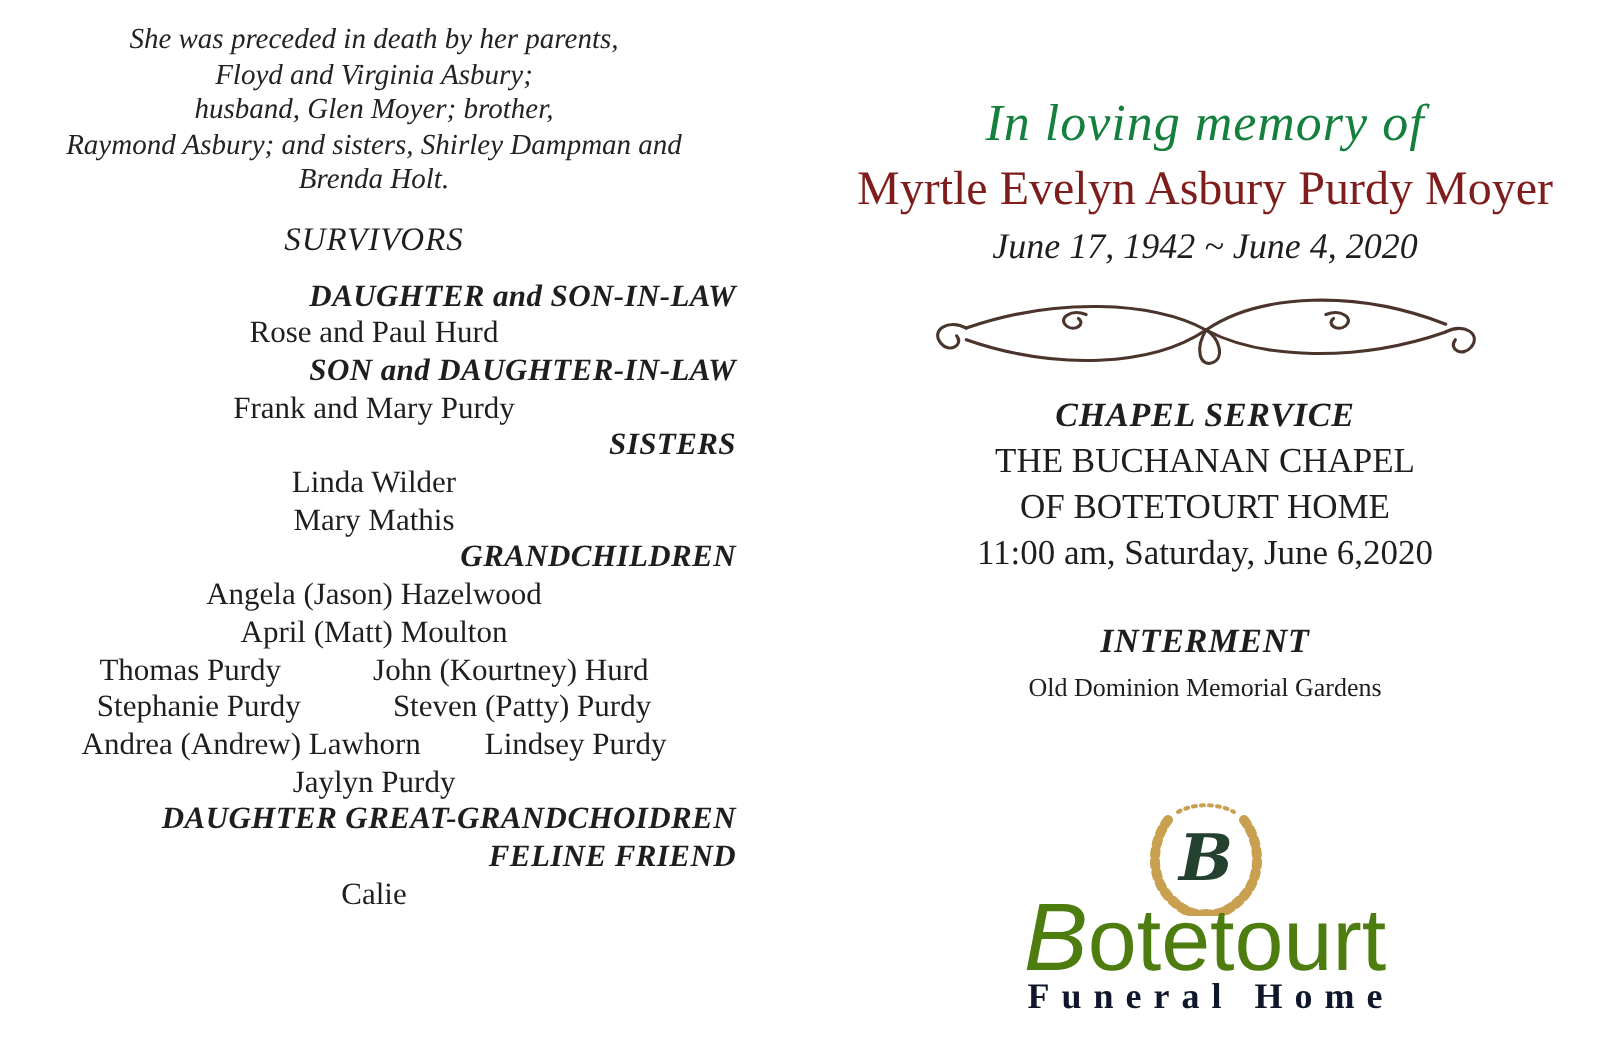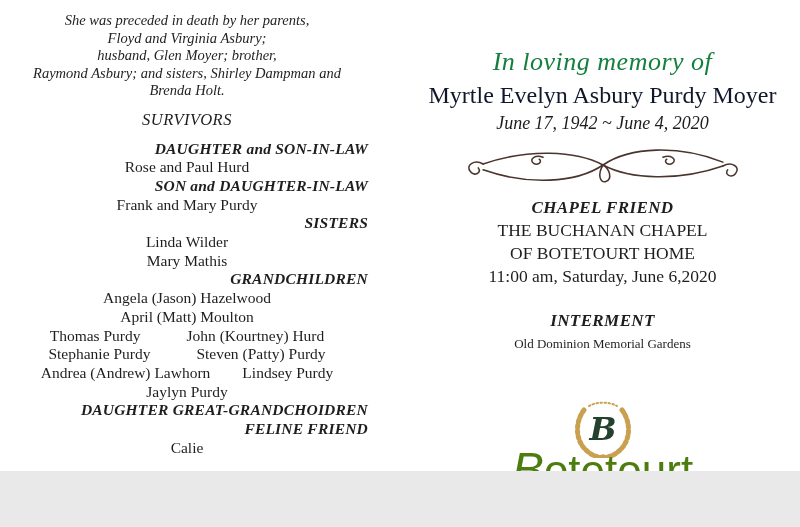--- a/index.html
+++ b/index.html
@@ -1,19 +1,19 @@
 <!DOCTYPE html>
 <html><head>
 <meta charset="utf-8">
 <style>
   html, body { margin: 0; padding: 0; background: #e9e9e9; }
   .page {
     position: relative;
     width: 800px;
-    height: 471px;
+    height: 527px;
     background: #ffffff;
     font-family: "Liberation Serif", "DejaVu Serif", serif;
     color: #1e1e1e;
     overflow: hidden;
   }
 
   
   .left-col {
     position: absolute;
     top: 12px;
@@ -67,21 +67,21 @@
     font-size: 26px;
     line-height: 30px;
     letter-spacing: 0.5px;
     color: #15803d;
     margin-top: 35px;
   }
   .deceased-name {
     margin-top: 2px;
     font-size: 24px;
     line-height: 32px;
-    color: #0f172a;
+    color: #7f1d1d;
   }
   .life-dates {
     font-style: italic;
     font-size: 18px;
     line-height: 24px;
   }
   .flourish-wrap { margin-top: 8px; height: 44px; }
   .section-heading {
     font-weight: bold;
     font-style: italic;
@@ -184,21 +184,21 @@
           <path d="M26,21 c-9,-5 -19,1 -13,8 c4,5 12,1 8,-4"></path>
           <path d="M274,23 c9,-5 19,1 13,8 c-4,5 -12,1 -8,-4"></path>
           <path d="M150,22 c-6,10 -3,19 3,17 c7,-2 4,-13 -3,-17"></path>
           <path d="M88,14 c-8,-3 -15,2 -10,6 c4,3 10,-1 6,-4"></path>
           <path d="M212,14 c8,-3 15,2 10,6 c-4,3 -10,-1 -6,-4"></path>
         </g>
       </svg>
     </div>
 
     <div class="chapel-block">
-      <div class="section-heading">CHAPEL FRIEND</div>
+      <div class="section-heading">CHAPEL SERVICE</div>
       <div class="chapel-lines">
         <div>THE BUCHANAN CHAPEL</div>
         <div>OF BOTETOURT HOME</div>
         <div>11:00 am, Saturday, June 6,2020</div>
       </div>
     </div>
 
     <div class="interment-block">
       <div class="section-heading">INTERMENT</div>
       <div class="interment-location">Old Dominion Memorial Gardens</div>

